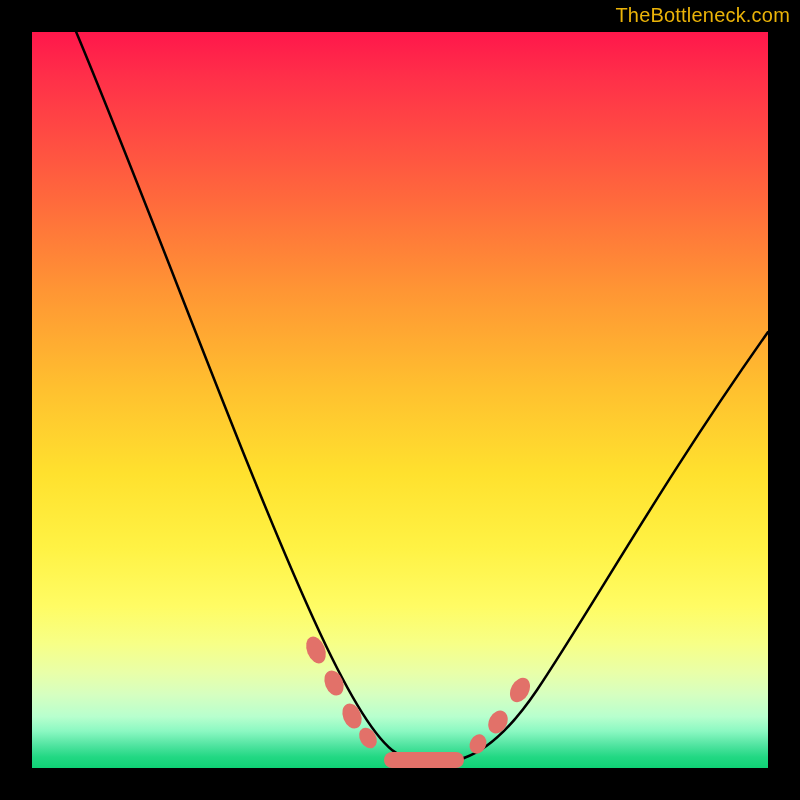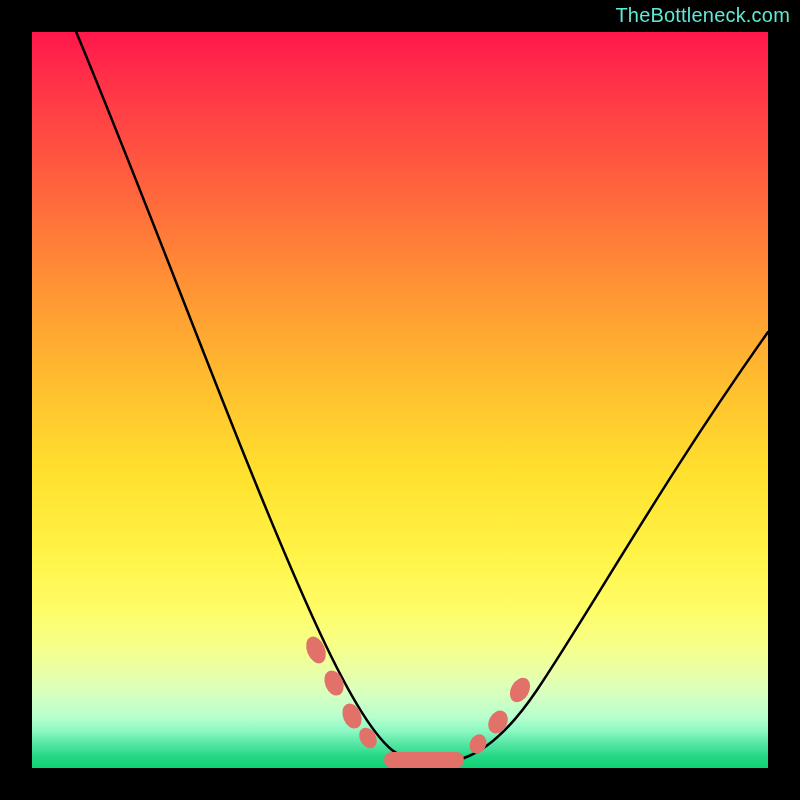--- a/index.html
+++ b/index.html
@@ -16,21 +16,21 @@
     left: 0;
     top: 0;
     width: 800px;
     height: 800px;
     background: #000;
   }
   .watermark {
     position: absolute;
     top: 4px;
     right: 10px;
-    color: #5eead4;
+    color: #eab308;
     font-size: 20px;
     font-weight: 500;
     letter-spacing: 0.2px;
     z-index: 10;
     user-select: none;
   }
   .plot {
     position: absolute;
     left: 32px;
     top: 32px;

